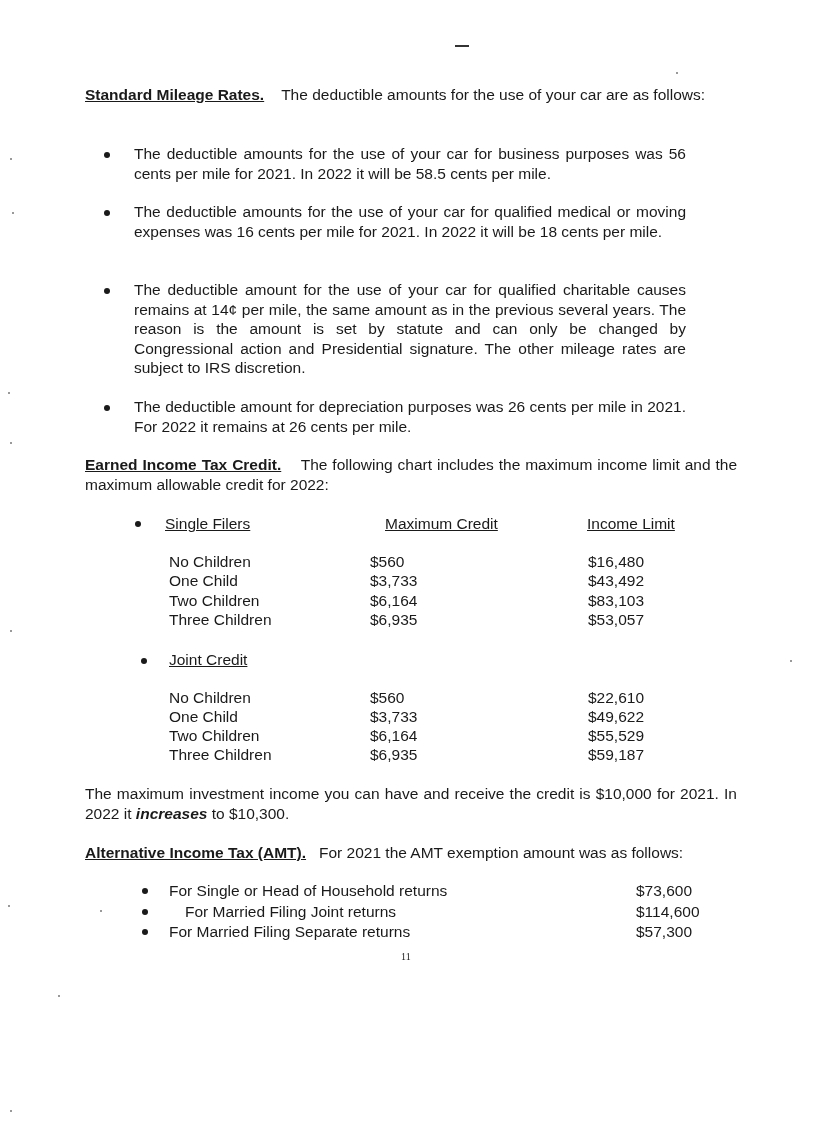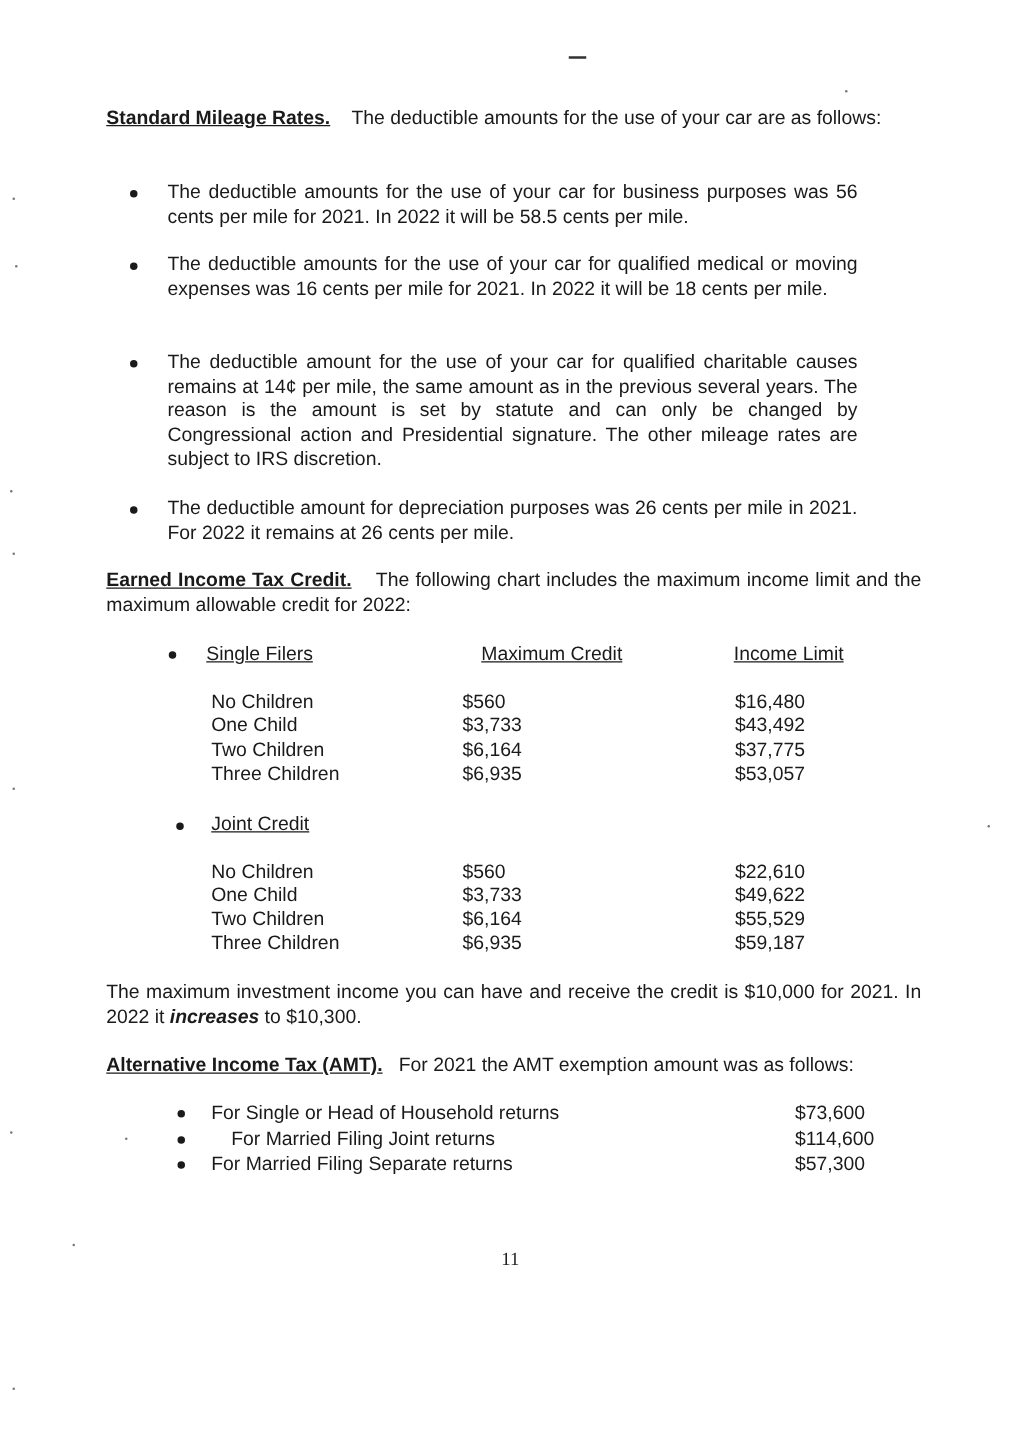--- a/index.html
+++ b/index.html
@@ -10,21 +10,21 @@
     }
     .para { position: absolute; left: 85px; width: 652px; line-height: 19.5px; text-align: justify; }
     .heading { font-weight: bold; text-decoration: underline; }
     .bullet-dot { position: absolute; width: 6px; height: 6px; border-radius: 50%; background: #1a1a1a; }
     .bullet-text { position: absolute; left: 134px; width: 552px; line-height: 19.5px; text-align: justify; }
     .u { text-decoration: underline; }
     .row { position: absolute; height: 19.5px; line-height: 19.5px; }
     .col-label { left: 169px; }
     .col-credit { left: 370px; width: 67px; text-align: left; }
     .col-limit { left: 588px; }
-    .page-num { position: absolute; left: 401px; top: 1000px; font-family: "Liberation Serif", serif; font-size: 15px; }
+    .page-num { position: absolute; left: 401px; top: 951px; font-family: "Liberation Serif", serif; font-size: 10px; }
     .mark { position: absolute; background: #333; }
     .speck { position: absolute; width: 2px; height: 2px; background: #777; border-radius: 50%; }
   </style>
 </head>
 <body>
 
 <div class="mark" style="left:455px;top:45px;width:14px;height:2px;"></div>
 <div class="speck" style="left:676px;top:72px;"></div>
 <div class="speck" style="left:10px;top:158px;"></div>
 <div class="speck" style="left:12px;top:212px;"></div>
@@ -68,21 +68,21 @@
   <div class="row col-label" style="top:552px;">No Children</div>
   <div class="row col-credit" style="top:552px;">$560</div>
   <div class="row col-limit" style="top:552px;">$16,480</div>
 
   <div class="row col-label" style="top:571px;">One Child</div>
   <div class="row col-credit" style="top:571px;">$3,733</div>
   <div class="row col-limit" style="top:571px;">$43,492</div>
 
   <div class="row col-label" style="top:591px;">Two Children</div>
   <div class="row col-credit" style="top:591px;">$6,164</div>
-  <div class="row col-limit" style="top:591px;">$37,775</div>
+  <div class="row col-limit" style="top:591px;">$83,103</div>
 
   <div class="row col-label" style="top:610px;">Three Children</div>
   <div class="row col-credit" style="top:610px;">$6,935</div>
   <div class="row col-limit" style="top:610px;">$53,057</div>
 </div>
 
 <div class="bullet-dot" style="left:141px;top:658px;"></div>
 <div class="row col-label u" style="top:650px;">Joint Credit</div>
 
 <div>

